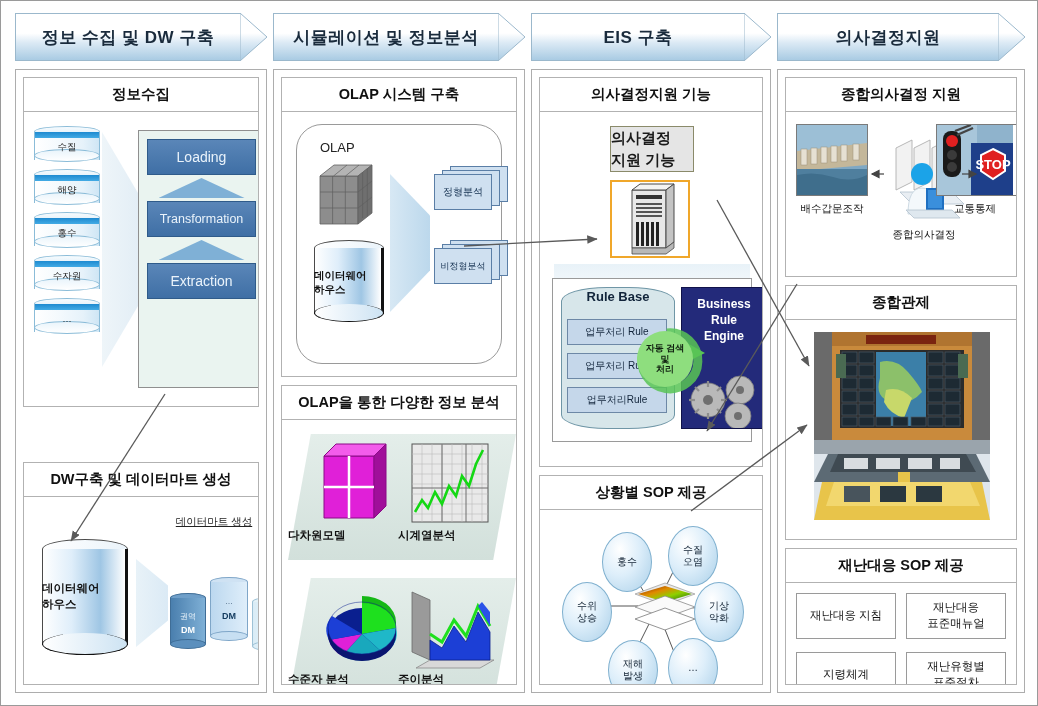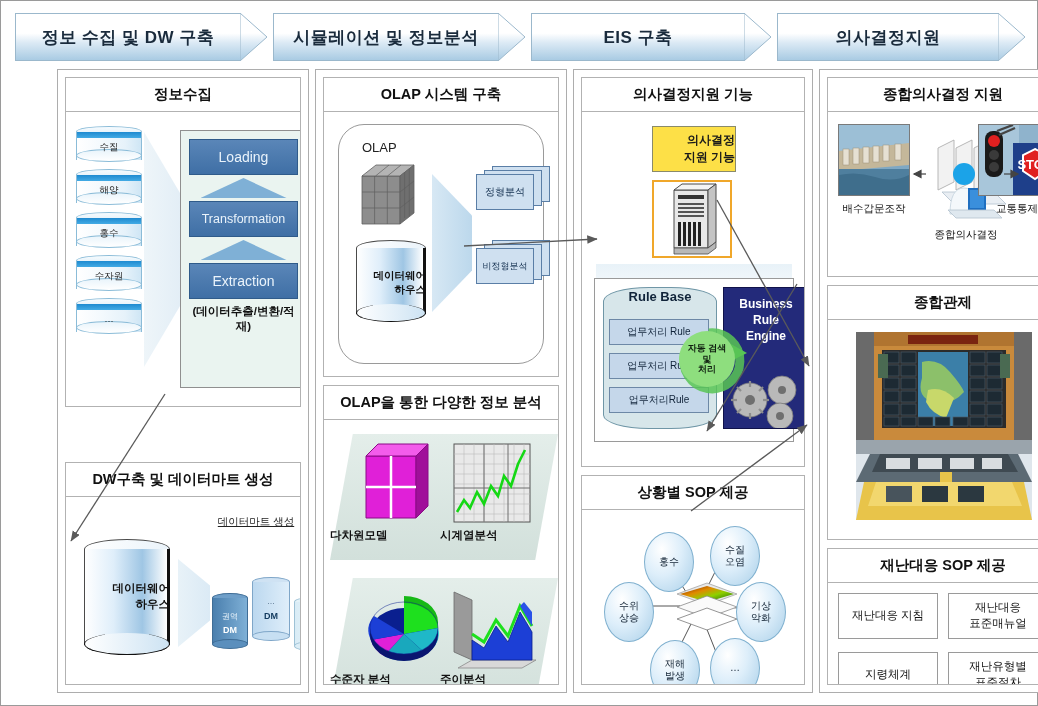--- a/index.html
+++ b/index.html
@@ -10,21 +10,21 @@
   .hdr{position:absolute;top:12px;height:48px;}
   .arrow{position:relative;height:48px;width:100%;}
   .arrow .body{position:absolute;left:0;top:0;bottom:0;right:26px;
      background:linear-gradient(to bottom,#ffffff 0%,#ffffff 42%,#dceaf5 62%,#a9cbe3 100%);
      border:1px solid #9bb8cc;border-right:none;}
   .arrow .tip{position:absolute;right:0;top:0;width:27px;height:48px;}
   .arrow .lbl{position:absolute;left:0;right:26px;top:0;bottom:0;display:flex;align-items:center;
      justify-content:center;font-size:17px;font-weight:bold;color:#1a2b3c;letter-spacing:.5px;}
 
   
-  .col{position:absolute;top:68px;bottom:12px;border:1px solid #adadad;background:#fff;box-sizing:border-box;margin-left:42px;}
+  .col{position:absolute;top:68px;bottom:12px;border:1px solid #adadad;background:#fff;box-sizing:border-box;}
   .panel{position:absolute;left:7px;right:7px;border:1px solid #b2b2b2;box-sizing:border-box;background:#fff;}
   .ptitle{height:34px;border-bottom:1px solid #b2b2b2;display:flex;align-items:center;justify-content:center;
      font-size:14.5px;font-weight:bold;color:#111;box-sizing:border-box;}
   .pbody{position:absolute;top:34px;left:0;right:0;bottom:0;overflow:hidden;}
 
   
   .srcwrap{position:absolute;left:10px;top:14px;}
   .cyl{position:relative;width:66px;height:40px;margin-bottom:3px;}
   .cyl .top{position:absolute;left:0;top:0;width:66px;height:11px;border-radius:50%;
      background:linear-gradient(to bottom,#f6fbfe,#dfeef8);border:1px solid #8bbcd8;box-sizing:border-box;}
@@ -53,21 +53,21 @@
 
   
   .bigcyl{position:absolute;left:18px;top:42px;width:86px;height:118px;}
   .bigcyl .t{position:absolute;left:0;top:0;width:86px;height:20px;border-radius:50%;
      background:linear-gradient(to right,#ffffff,#eaf3fa);border:1px solid #4a4a4a;box-sizing:border-box;}
   .bigcyl .m{position:absolute;left:0;top:10px;width:86px;height:96px;
      background:linear-gradient(to right,#ffffff 0%,#dfeefa 35%,#9fc6e4 70%,#ffffff 100%);
      border-left:1px solid #4a4a4a;border-right:3px solid #111;box-sizing:border-box;}
   .bigcyl .b{position:absolute;left:0;top:94px;width:86px;height:22px;border-radius:50%;
      background:linear-gradient(to right,#ffffff,#cde3f3);border:1px solid #111;border-top:none;box-sizing:border-box;}
-  .bigcyl .lab{position:absolute;left:0;right:0;top:42px;text-align:right;font-size:11.5px;font-weight:bold;color:#111;z-index:4;line-height:1.35;}
+  .bigcyl .lab{position:absolute;left:0;right:0;top:42px;text-align:left;font-size:11.5px;font-weight:bold;color:#111;z-index:4;line-height:1.35;}
 
   .dmfun{position:absolute;left:112px;top:62px;width:32px;height:88px;
      background:linear-gradient(to right,#e8f2f8,#dbeaf5);clip-path:polygon(0% 0%,100% 30%,100% 70%,0% 100%);}
   .dm{position:absolute;}
   .dm .t{position:absolute;left:0;top:0;height:10px;border-radius:50%;box-sizing:border-box;}
   .dm .m{position:absolute;left:0;top:5px;box-sizing:border-box;}
   .dm .b{position:absolute;left:0;height:10px;border-radius:50%;box-sizing:border-box;}
   .dm .l1{position:absolute;left:0;right:0;text-align:center;font-size:8px;color:#1a3350;z-index:3;}
   .dm .l2{position:absolute;left:0;right:0;text-align:center;font-size:9px;color:#1a3350;font-weight:bold;z-index:3;}
 
@@ -79,22 +79,22 @@
   .docstack .dl{position:absolute;left:0;top:8px;width:58px;height:36px;display:flex;align-items:center;justify-content:center;
      font-size:10px;color:#143050;z-index:5;}
   .olapfun{position:absolute;background:linear-gradient(to right,#d7e8f4,#bcd8ec);}
 
   
   .slab{position:absolute;background:linear-gradient(to bottom,#e4eeea,#d2e0db);
      clip-path:polygon(10% 0%,100% 0%,90% 100%,0% 100%);}
   .alabel{position:absolute;text-align:left;font-size:11.5px;color:#111;font-weight:bold;width:100%;}
 
   
-  .yellowbox{position:absolute;background:#fde047;border:1px solid #8a8a6a;box-sizing:border-box;
-     display:flex;flex-direction:column;align-items:flex-end;justify-content:center;font-size:12px;font-weight:bold;color:#1a1a1a;line-height:1.45;}
+  .yellowbox{position:absolute;background:#e5e5e5;border:1px solid #8a8a6a;box-sizing:border-box;
+     display:flex;flex-direction:column;align-items:flex-start;justify-content:center;font-size:15px;font-weight:bold;color:#1a1a1a;line-height:1.45;}
   .srvbox{position:absolute;border:2px solid #f0a72a;background:#fff;box-sizing:border-box;}
   .rulecyl{position:absolute;background:#d7e6ea;border:1px solid #6f96a6;border-radius:46px/14px;box-sizing:border-box;}
   .ruleitem{position:absolute;background:#c5d7ea;border:1px solid #6d88a6;box-sizing:border-box;
      display:flex;align-items:center;justify-content:center;font-size:10px;color:#11243a;}
   .bre{position:absolute;background:#232a7a;border:1px solid #10124a;box-sizing:border-box;color:#fff;
      text-align:center;font-size:12px;font-weight:bold;line-height:1.35;padding-top:8px;box-sizing:border-box;}
   .greenc{position:absolute;width:56px;height:56px;border-radius:50%;background:#8ede7e;
      display:flex;flex-direction:column;align-items:center;justify-content:center;
      font-size:9px;font-weight:bold;color:#102010;line-height:1.2;z-index:6;}
 
@@ -223,21 +223,20 @@
         <div class="etl">
           <div class="etlbox">Loading</div>
           <div class="etlup">
               <i></i>
             </div>
           <div class="etlbox" style="font-size:12.5px;">Transformation</div>
           <div class="etlup">
               <i></i>
             </div>
           <div class="etlbox">Extraction</div>
-          <div class="etlcap">(데이터추출/변환/적재)</div>
         </div>
 
       </div>
     </div>
 
     <div class="panel" style="top:392px;bottom:7px;">
       <div class="ptitle">DW구축 및 데이터마트 생성</div>
       <div class="pbody">
         <div class="bigcyl">
           <div class="t"></div>

